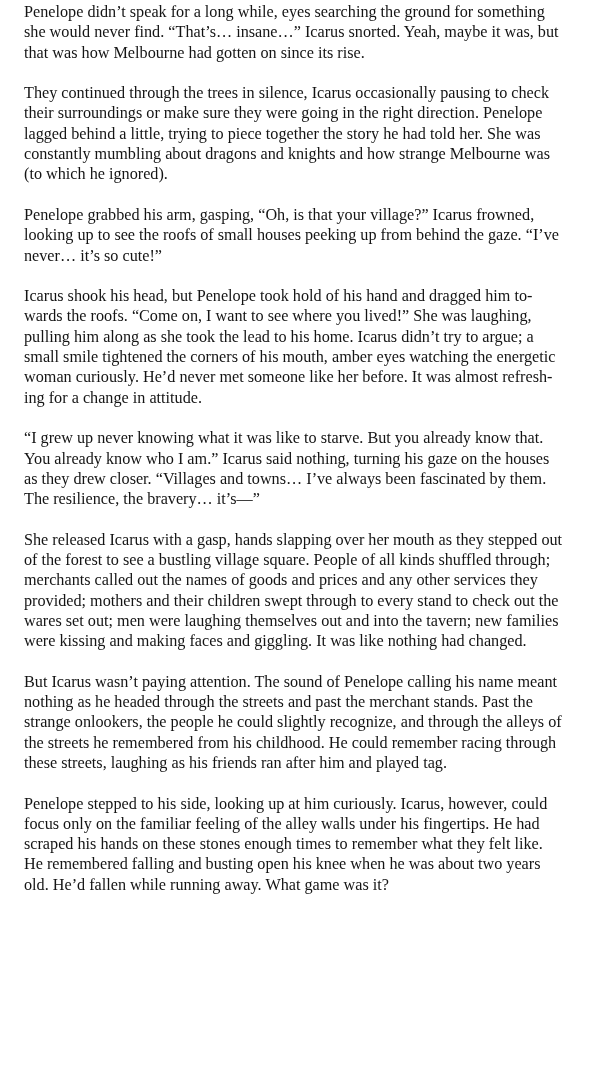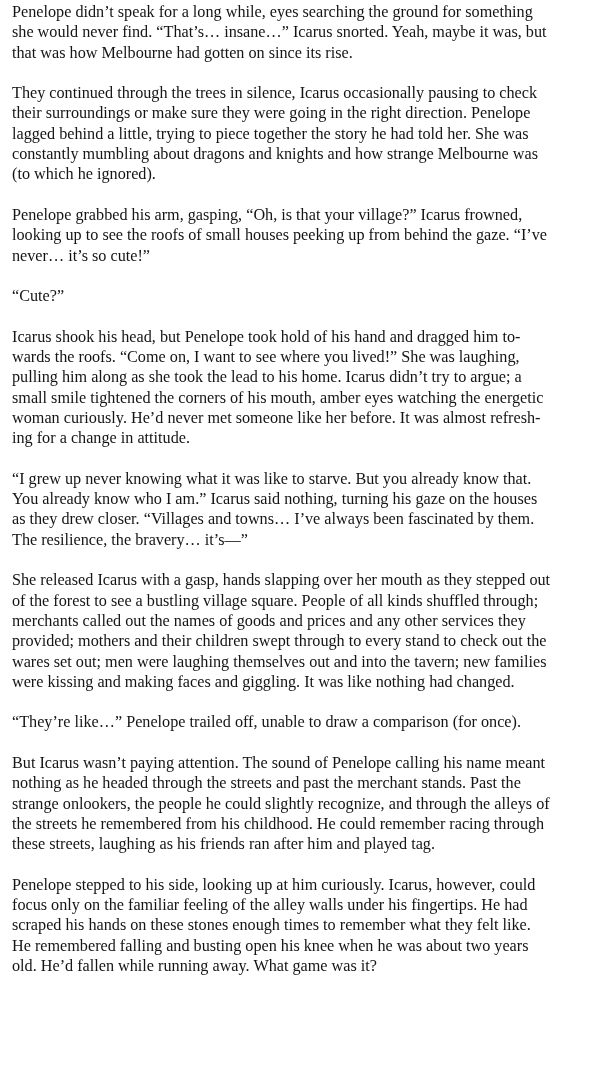--- a/index.html
+++ b/index.html
@@ -7,21 +7,21 @@
     padding: 0;
     background: #ffffff;
   }
   .page {
     position: relative;
     width: 601px;
     height: 1012px;
     background: #ffffff;
     overflow: hidden;
     box-sizing: border-box;
-    padding: 2px 12px 0 12px;
+    padding: 2px 12px 0 24px;
   }
   .story-text {
     font-family: "Liberation Serif", "DejaVu Serif", serif;
     font-size: 16.2px;
     line-height: 20.3px;
     color: #141414;
   }
   .para {
     margin: 0 0 20.3px 0;
     white-space: pre;          
@@ -41,38 +41,36 @@
 she would never find. “That’s… insane…” Icarus snorted. Yeah, maybe it was, but
 that was how Melbourne had gotten on since its rise.</p>
       <p class="para">They continued through the trees in silence, Icarus occasionally pausing to check
 their surroundings or make sure they were going in the right direction. Penelope
 lagged behind a little, trying to piece together the story he had told her. She was
 constantly mumbling about dragons and knights and how strange Melbourne was
 (to which he ignored).</p>
       <p class="para">Penelope grabbed his arm, gasping, “Oh, is that your village?” Icarus frowned,
 looking up to see the roofs of small houses peeking up from behind the gaze. “I’ve
 never… it’s so cute!”</p>
-      <p class="para">“Cute?”</p>
       <p class="para">Icarus shook his head, but Penelope took hold of his hand and dragged him to-
 wards the roofs. “Come on, I want to see where you lived!” She was laughing,
 pulling him along as she took the lead to his home. Icarus didn’t try to argue; a
 small smile tightened the corners of his mouth, amber eyes watching the energetic
 woman curiously. He’d never met someone like her before. It was almost refresh-
 ing for a change in attitude.</p>
       <p class="para">“I grew up never knowing what it was like to starve. But you already know that.
 You already know who I am.” Icarus said nothing, turning his gaze on the houses
 as they drew closer. “Villages and towns… I’ve always been fascinated by them.
 The resilience, the bravery… it’s—”</p>
       <p class="para">She released Icarus with a gasp, hands slapping over her mouth as they stepped out
 of the forest to see a bustling village square. People of all kinds shuffled through;
 merchants called out the names of goods and prices and any other services they
 provided; mothers and their children swept through to every stand to check out the
 wares set out; men were laughing themselves out and into the tavern; new families
 were kissing and making faces and giggling. It was like nothing had changed.</p>
-      <p class="para">“They’re like…” Penelope trailed off, unable to draw a comparison (for once).</p>
       <p class="para">But Icarus wasn’t paying attention. The sound of Penelope calling his name meant
 nothing as he headed through the streets and past the merchant stands. Past the
 strange onlookers, the people he could slightly recognize, and through the alleys of
 the streets he remembered from his childhood. He could remember racing through
 these streets, laughing as his friends ran after him and played tag.</p>
       <p class="para">Penelope stepped to his side, looking up at him curiously. Icarus, however, could
 focus only on the familiar feeling of the alley walls under his fingertips. He had
 scraped his hands on these stones enough times to remember what they felt like.
 He remembered falling and busting open his knee when he was about two years
 old. He’d fallen while running away. What game was it?</p>

